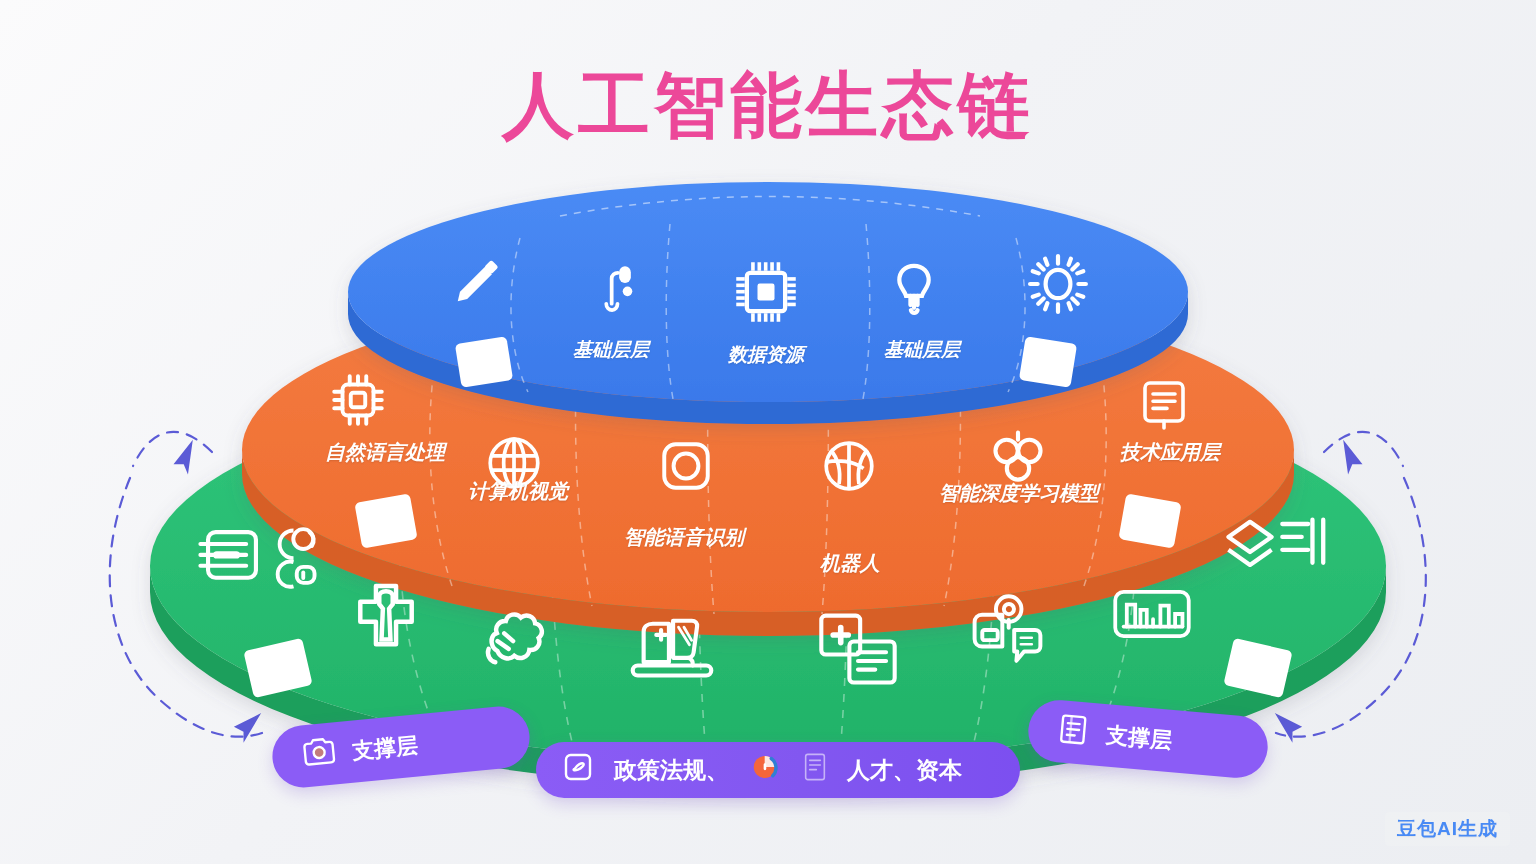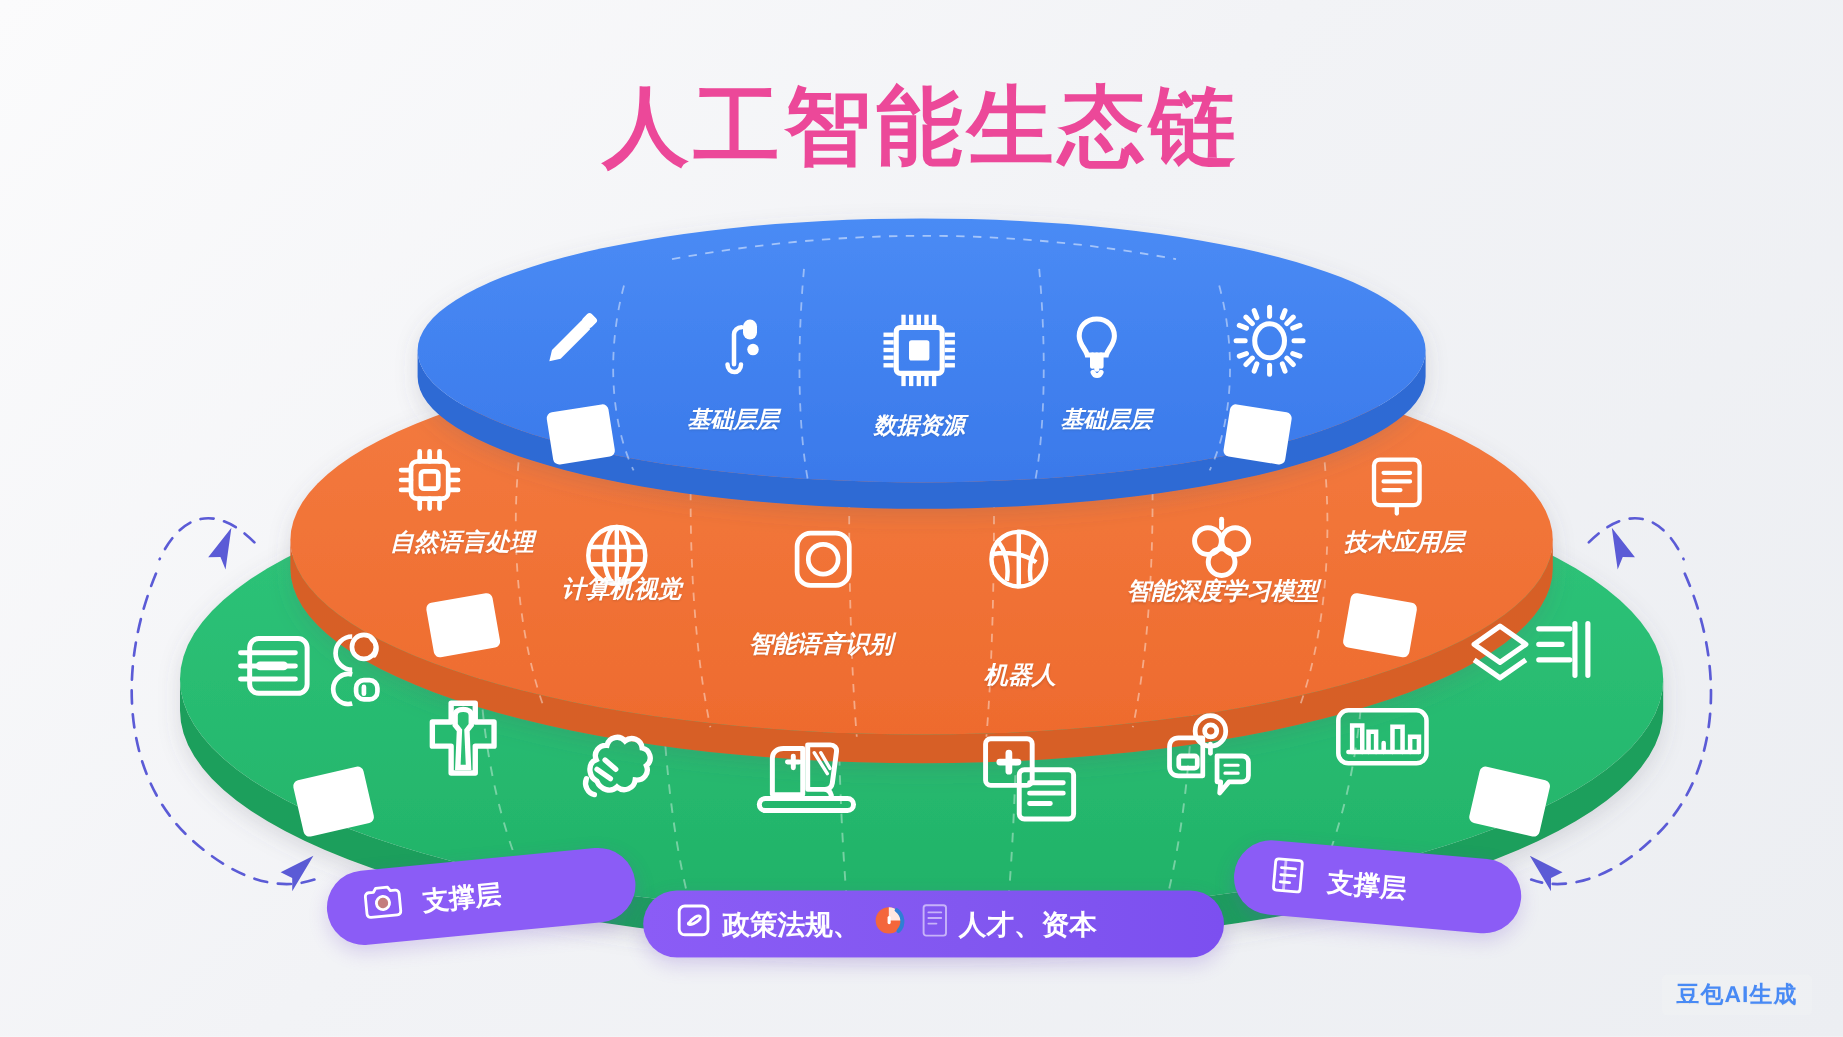--- a/index.html
+++ b/index.html
@@ -86,21 +86,21 @@
   #pill-center {
     position: absolute;
     left: 536px;
     top: 742px;
     width: 484px;
     height: 56px;
     background: linear-gradient(90deg,#8b5cf6 0%, #8257f0 55%, #7c4ff0 100%);
     border-radius: 30px;
     display: flex;
     align-items: center;
-    gap: 8px;
+    gap: 20px;
     padding: 0 26px;
     color: #fff;
     font-size: 23px;
     font-weight: 700;
     white-space: nowrap;
     box-shadow: 0 6px 16px rgba(110,70,200,.22);
   }
 
   .pill-txt { line-height: 1; }
 

